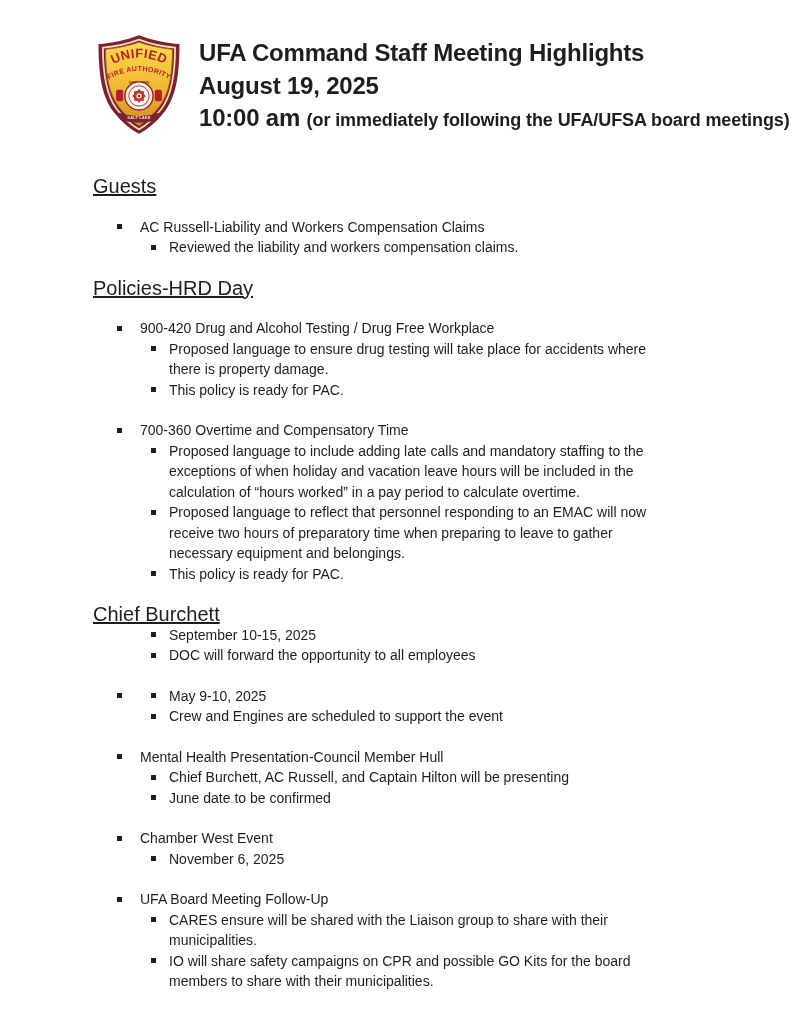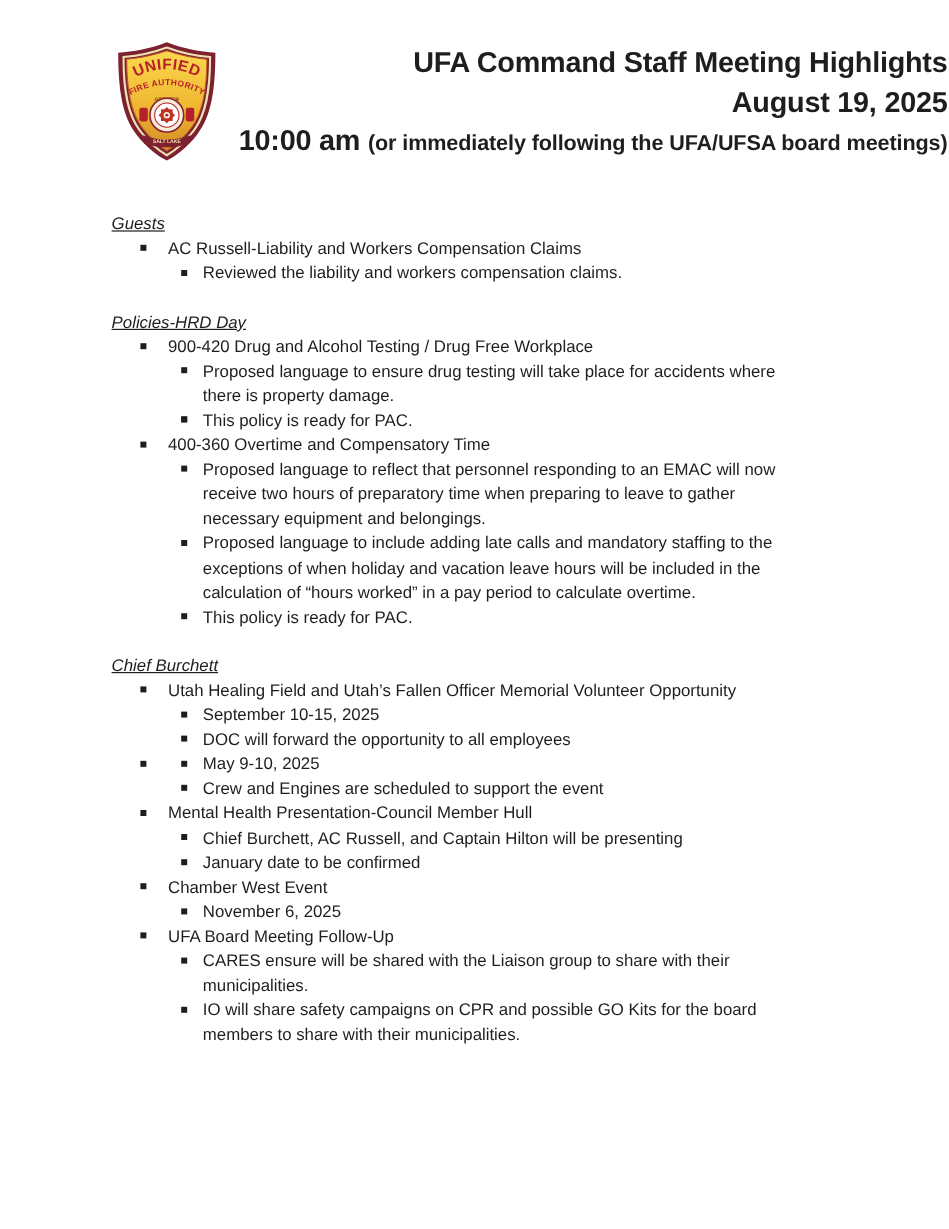--- a/index.html
+++ b/index.html
@@ -16,57 +16,56 @@
     background: #ffffff;
     overflow: hidden;
   }
   .doc-header {
     position: absolute;
     left: 95px; top: 33px;
     display: flex;
     align-items: flex-start;
   }
   .logo { width: 88px; height: 103px; flex: 0 0 auto; }
-  .title-block { margin-left: 16px; padding-top: 4px; text-align: right; }
+  .title-block { margin-left: 16px; padding-top: 4px; }
   .title-line {
     font-weight: bold;
     font-size: 24px;
     line-height: 32.5px;
     letter-spacing: -0.2px;
     white-space: nowrap;
   }
   .time-note {
     font-size: 18px;
     font-weight: bold;
     letter-spacing: -0.1px;
   }
   .doc-content {
     position: absolute;
     left: 93px; top: 176px;
     width: 586px;
   }
   .doc-section { margin: 0 0 20px 0; }
   .section-heading {
-    font-size: 14px;
+    font-size: 20px;
     line-height: 20.5px;
     text-decoration: underline;
-    font-style: italic;
   }
   .list-item {
     position: relative;
     font-size: 14px;
     line-height: 20.5px;
   }
   .list-item .bullet {
     position: absolute;
     top: 7.5px;
     width: 5px; height: 5px;
     background: #1e1e1e;
   }
-  .l1 { padding-left: 47px; }
+  .l1 { padding-left: 47px; margin-top: 20px; }
   .l1 .bullet { left: 24px; }
   .l2 { padding-left: 76px; }
   .l2 .bullet { left: 58px; }
 </style>
 </head>
 <body>
 
 <div class="page">
 
   <div class="doc-header">
@@ -121,36 +120,35 @@
         <div class="section-heading">Guests</div>
         <div class="list-item l1"><span class="bullet"></span><span class="item-text">AC Russell-Liability and Workers Compensation Claims</span></div>
         <div class="list-item l2"><span class="bullet"></span><span class="item-text">Reviewed the liability and workers compensation claims.</span></div>
       </section>
       <section class="doc-section">
         <div class="section-heading">Policies-HRD Day</div>
         <div class="list-item l1"><span class="bullet"></span><span class="item-text">900-420 Drug and Alcohol Testing / Drug Free Workplace</span></div>
         <div class="list-item l2"><span class="bullet"></span><span class="item-text">Proposed language to ensure drug testing will take place for accidents where there is property damage.</span></div>
         <div class="list-item l2"><span class="bullet"></span></div>
         <div class="list-item l2"><span class="bullet"></span><span class="item-text">This policy is ready for PAC.</span></div>
-        <div class="list-item l1"><span class="bullet"></span><span class="item-text">400-360 Overtime and Compensatory Time</span></div>
+        <div class="list-item l1"><span class="bullet"></span><span class="item-text">700-360 Overtime and Compensatory Time</span></div>
+        <div class="list-item l2"><span class="bullet"></span><span class="item-text">Proposed language to include adding late calls and mandatory staffing to the exceptions of when holiday and vacation leave hours will be included in the calculation of “hours worked” in a pay period to calculate overtime.</span></div>
         <div class="list-item l2"><span class="bullet"></span><span class="item-text">Proposed language to reflect that personnel responding to an EMAC will now receive two hours of preparatory time when preparing to leave to gather necessary equipment and belongings.</span></div>
-        <div class="list-item l2"><span class="bullet"></span><span class="item-text">Proposed language to include adding late calls and mandatory staffing to the exceptions of when holiday and vacation leave hours will be included in the calculation of “hours worked” in a pay period to calculate overtime.</span></div>
         <div class="list-item l2"><span class="bullet"></span><span class="item-text">This policy is ready for PAC.</span></div>
       </section>
       <section class="doc-section">
         <div class="section-heading">Chief Burchett</div>
-        <div class="list-item l1"><span class="bullet"></span><span class="item-text">Utah Healing Field and Utah’s Fallen Officer Memorial Volunteer Opportunity</span></div>
         <div class="list-item l2"><span class="bullet"></span><span class="item-text">September 10-15, 2025</span></div>
         <div class="list-item l2"><span class="bullet"></span><span class="item-text">DOC will forward the opportunity to all employees</span></div>
         <div class="list-item l1"><span class="bullet"></span></div>
         <div class="list-item l2"><span class="bullet"></span><span class="item-text">May 9-10, 2025</span></div>
         <div class="list-item l2"><span class="bullet"></span><span class="item-text">Crew and Engines are scheduled to support the event</span></div>
         <div class="list-item l1"><span class="bullet"></span><span class="item-text">Mental Health Presentation-Council Member Hull</span></div>
         <div class="list-item l2"><span class="bullet"></span><span class="item-text">Chief Burchett, AC Russell, and Captain Hilton will be presenting</span></div>
-        <div class="list-item l2"><span class="bullet"></span><span class="item-text">January date to be confirmed</span></div>
+        <div class="list-item l2"><span class="bullet"></span><span class="item-text">June date to be confirmed</span></div>
         <div class="list-item l1"><span class="bullet"></span><span class="item-text">Chamber West Event</span></div>
         <div class="list-item l2"><span class="bullet"></span><span class="item-text">November 6, 2025</span></div>
         <div class="list-item l1"><span class="bullet"></span><span class="item-text">UFA Board Meeting Follow-Up</span></div>
         <div class="list-item l2"><span class="bullet"></span><span class="item-text">CARES ensure will be shared with the Liaison group to share with their municipalities.</span></div>
         <div class="list-item l2"><span class="bullet"></span><span class="item-text">IO will share safety campaigns on CPR and possible GO Kits for the board members to share with their municipalities.</span></div>
       </section>
     </div>
 
 </div>
 

